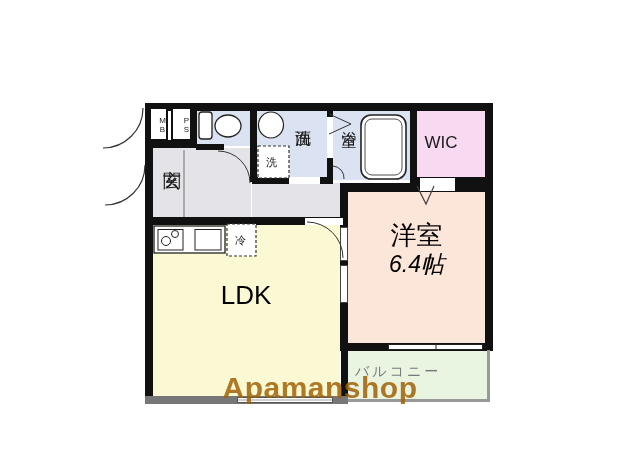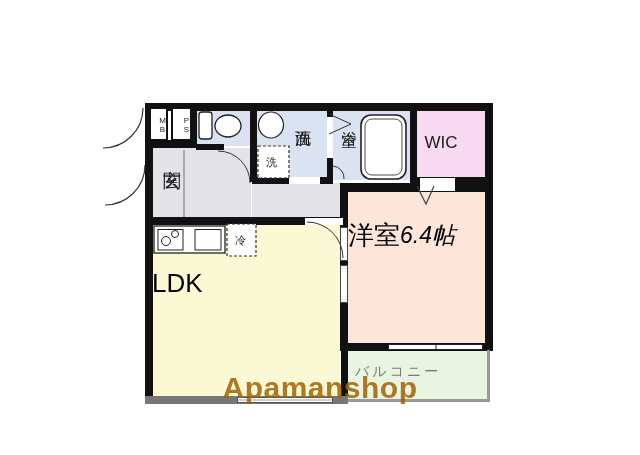--- a/index.html
+++ b/index.html
@@ -23,21 +23,21 @@
   .leaf{position:absolute;background:#fff;border:1px solid #444;box-sizing:border-box;z-index:3;}
   .window{position:absolute;background:#fff;border:1px solid #222;box-sizing:border-box;z-index:3;}
   .window-g{position:absolute;background:#fff;border:1px solid #555;box-sizing:border-box;z-index:3;}
   .stepline{position:absolute;background:#aaa;z-index:2;}
   svg.fixtures{position:absolute;left:0;top:0;z-index:4;}
   
   .lbl{position:absolute;z-index:5;color:#1a1a1a;}
   .vtext{writing-mode:vertical-rl;text-orientation:upright;letter-spacing:2px;}
   .mbps{font-size:8px;line-height:1.05;writing-mode:vertical-rl;text-orientation:upright;
         letter-spacing:0;text-align:center;}
-  .roomname{display:flex;flex-direction:row;align-items:center;z-index:5;position:absolute;}
+  .roomname{display:flex;flex-direction:column;align-items:center;z-index:5;position:absolute;}
   .roomname .nm{font-size:26px;line-height:1.2;}
   .roomname .sz{font-size:23px;line-height:1.2;font-style:italic;}
   .balcony-lbl{font-size:14px;color:#7a7a7a;letter-spacing:3px;white-space:nowrap;}
   .watermark{position:absolute;z-index:6;font-size:30px;font-weight:600;color:#a16207;
              opacity:.85;white-space:nowrap;letter-spacing:0.5px;}
 </style>
 </head>
 <body>
 
 <div id="stage">
@@ -125,21 +125,21 @@
 
   <div class="lbl mbps" style="left:151px;top:109px;width:15px;height:31px;">MB</div>
   <div class="lbl mbps" style="left:175px;top:109px;width:15px;height:31px;">PS</div>
   <div class="lbl vtext" style="left:160px;top:156px;font-size:18px;">玄関</div>
   <div class="lbl vtext" style="left:292px;top:117px;font-size:16px;">洗面</div>
   <div class="lbl" style="left:266px;top:155px;font-size:11px;">洗</div>
   <div class="lbl vtext" style="left:339px;top:119px;font-size:15px;">浴室</div>
   <div class="lbl" style="left:417px;top:133px;width:48px;text-align:center;font-size:17px;">WIC</div>
   <div class="lbl" style="left:235px;top:233px;font-size:11px;">冷</div>
 
-  <div class="roomname" style="left:152px;top:268px;width:188px;">
+  <div class="roomname" style="left:152px;top:280px;width:188px;">
     <span class="nm">LDK</span>
   </div>
   <div class="roomname" style="left:348px;top:220px;width:137px;">
     <span class="nm">洋室</span>
     <span class="sz">6.4帖</span>
   </div>
 
   <div class="lbl balcony-lbl" style="left:355px;top:363px;font-family:Liberation Mono, monospace;">バルコニー</div>
 
   <div class="watermark" style="left:320px;top:371px;transform:translateX(-50%);">Apamanshop</div>

